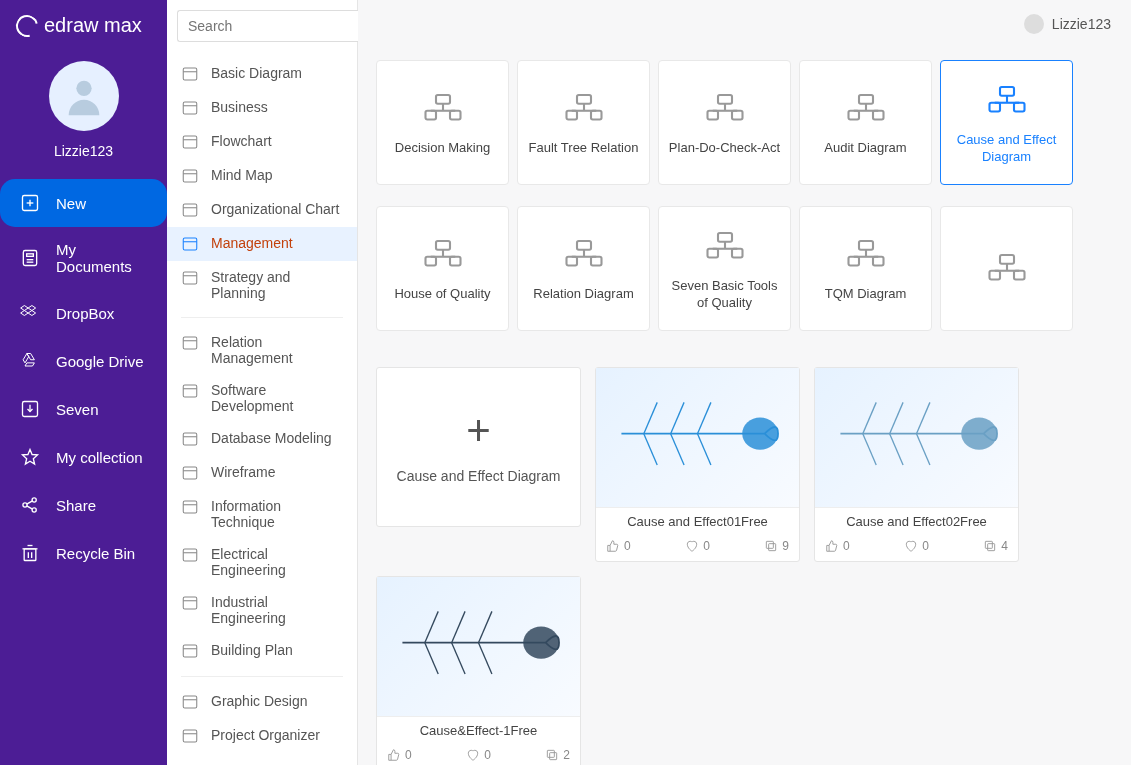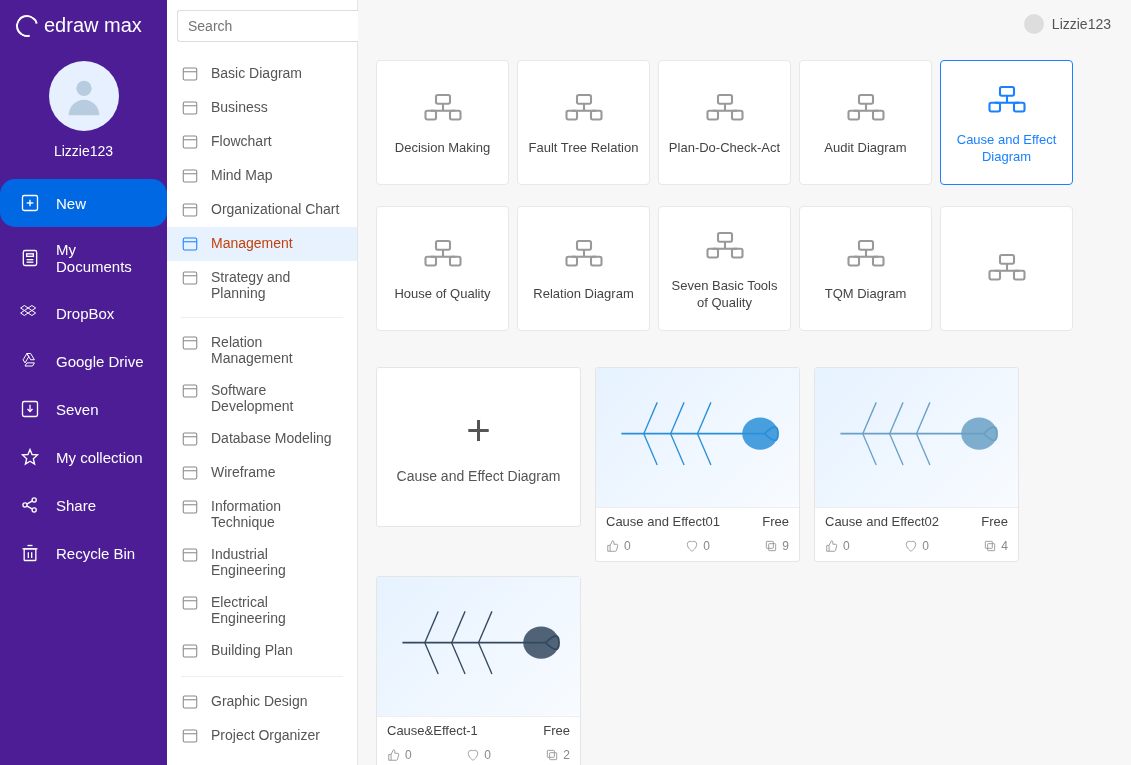--- a/index.html
+++ b/index.html
@@ -33,21 +33,21 @@
 .type-card.selected { border:1.5px solid #1981ff; }
 .type-icon { width:42px; height:42px; stroke:#999; fill:none; stroke-width:1.2; }
 .type-card.selected .type-icon { stroke:#1981ff; }
 .type-label { font-size:13px; color:#444; line-height:1.25; }
 .type-card.selected .type-label { color:#1981ff; }
 .tmpl-grid { padding:12px 18px 20px; display:grid; grid-template-columns:repeat(3, 205px); gap:14px; }
 .tmpl-card { background:#fff; border:1px solid #e5e5e5; border-radius:3px; cursor:pointer; display:flex; flex-direction:column; }
 .tmpl-card.blank { height:160px; align-items:center; justify-content:center; font-size:14px; color:#555; gap:16px; border-style:solid; }
 .tmpl-thumb { height:140px; background:linear-gradient(135deg,#e6f2ff,#f8fbff); border-bottom:1px solid #eee; position:relative; overflow:hidden; }
 .fish { position:absolute; inset:12px; }
-.tmpl-row { display:flex; justify-content:space-between; align-items:center; padding:6px 10px; font-size:13px; color:#444; }
+.tmpl-row { display:flex; justify-content:center; align-items:center; padding:6px 10px; font-size:13px; color:#444; }
 .tmpl-stats { display:flex; justify-content:space-between; align-items:center; padding:4px 10px 8px; font-size:12px; color:#888; }
 .stat { display:flex; align-items:center; gap:4px; }
 .plus { font-size:42px; font-weight:200; color:#555; line-height:1; }
 </style>
 </head>
 <body>
 
 <div class="sidebar">
   <div class="logo">
     <span class="logo-icon"></span>
@@ -218,28 +218,28 @@
           <rect x="3" y="4" width="18" height="16" rx="2"></rect>
           <line x1="3" y1="9" x2="21" y2="9"></line>
         </svg>
       <span>Information Technique</span>
       </div>
       <div class="cat-item">
         <svg class="cat-icon" viewBox="0 0 24 24">
           <rect x="3" y="4" width="18" height="16" rx="2"></rect>
           <line x1="3" y1="9" x2="21" y2="9"></line>
         </svg>
+      <span>Electrical Engineering</span>
+      </div>
+      <div class="cat-item">
+        <svg class="cat-icon" viewBox="0 0 24 24">
+          <rect x="3" y="4" width="18" height="16" rx="2"></rect>
+          <line x1="3" y1="9" x2="21" y2="9"></line>
+        </svg>
       <span>Industrial Engineering</span>
-      </div>
-      <div class="cat-item">
-        <svg class="cat-icon" viewBox="0 0 24 24">
-          <rect x="3" y="4" width="18" height="16" rx="2"></rect>
-          <line x1="3" y1="9" x2="21" y2="9"></line>
-        </svg>
-      <span>Electrical Engineering</span>
       </div>
       <div class="cat-item">
         <svg class="cat-icon" viewBox="0 0 24 24">
           <rect x="3" y="4" width="18" height="16" rx="2"></rect>
           <line x1="3" y1="9" x2="21" y2="9"></line>
         </svg>
       <span>Building Plan</span>
       </div>
       <hr>
       <div class="cat-item">

